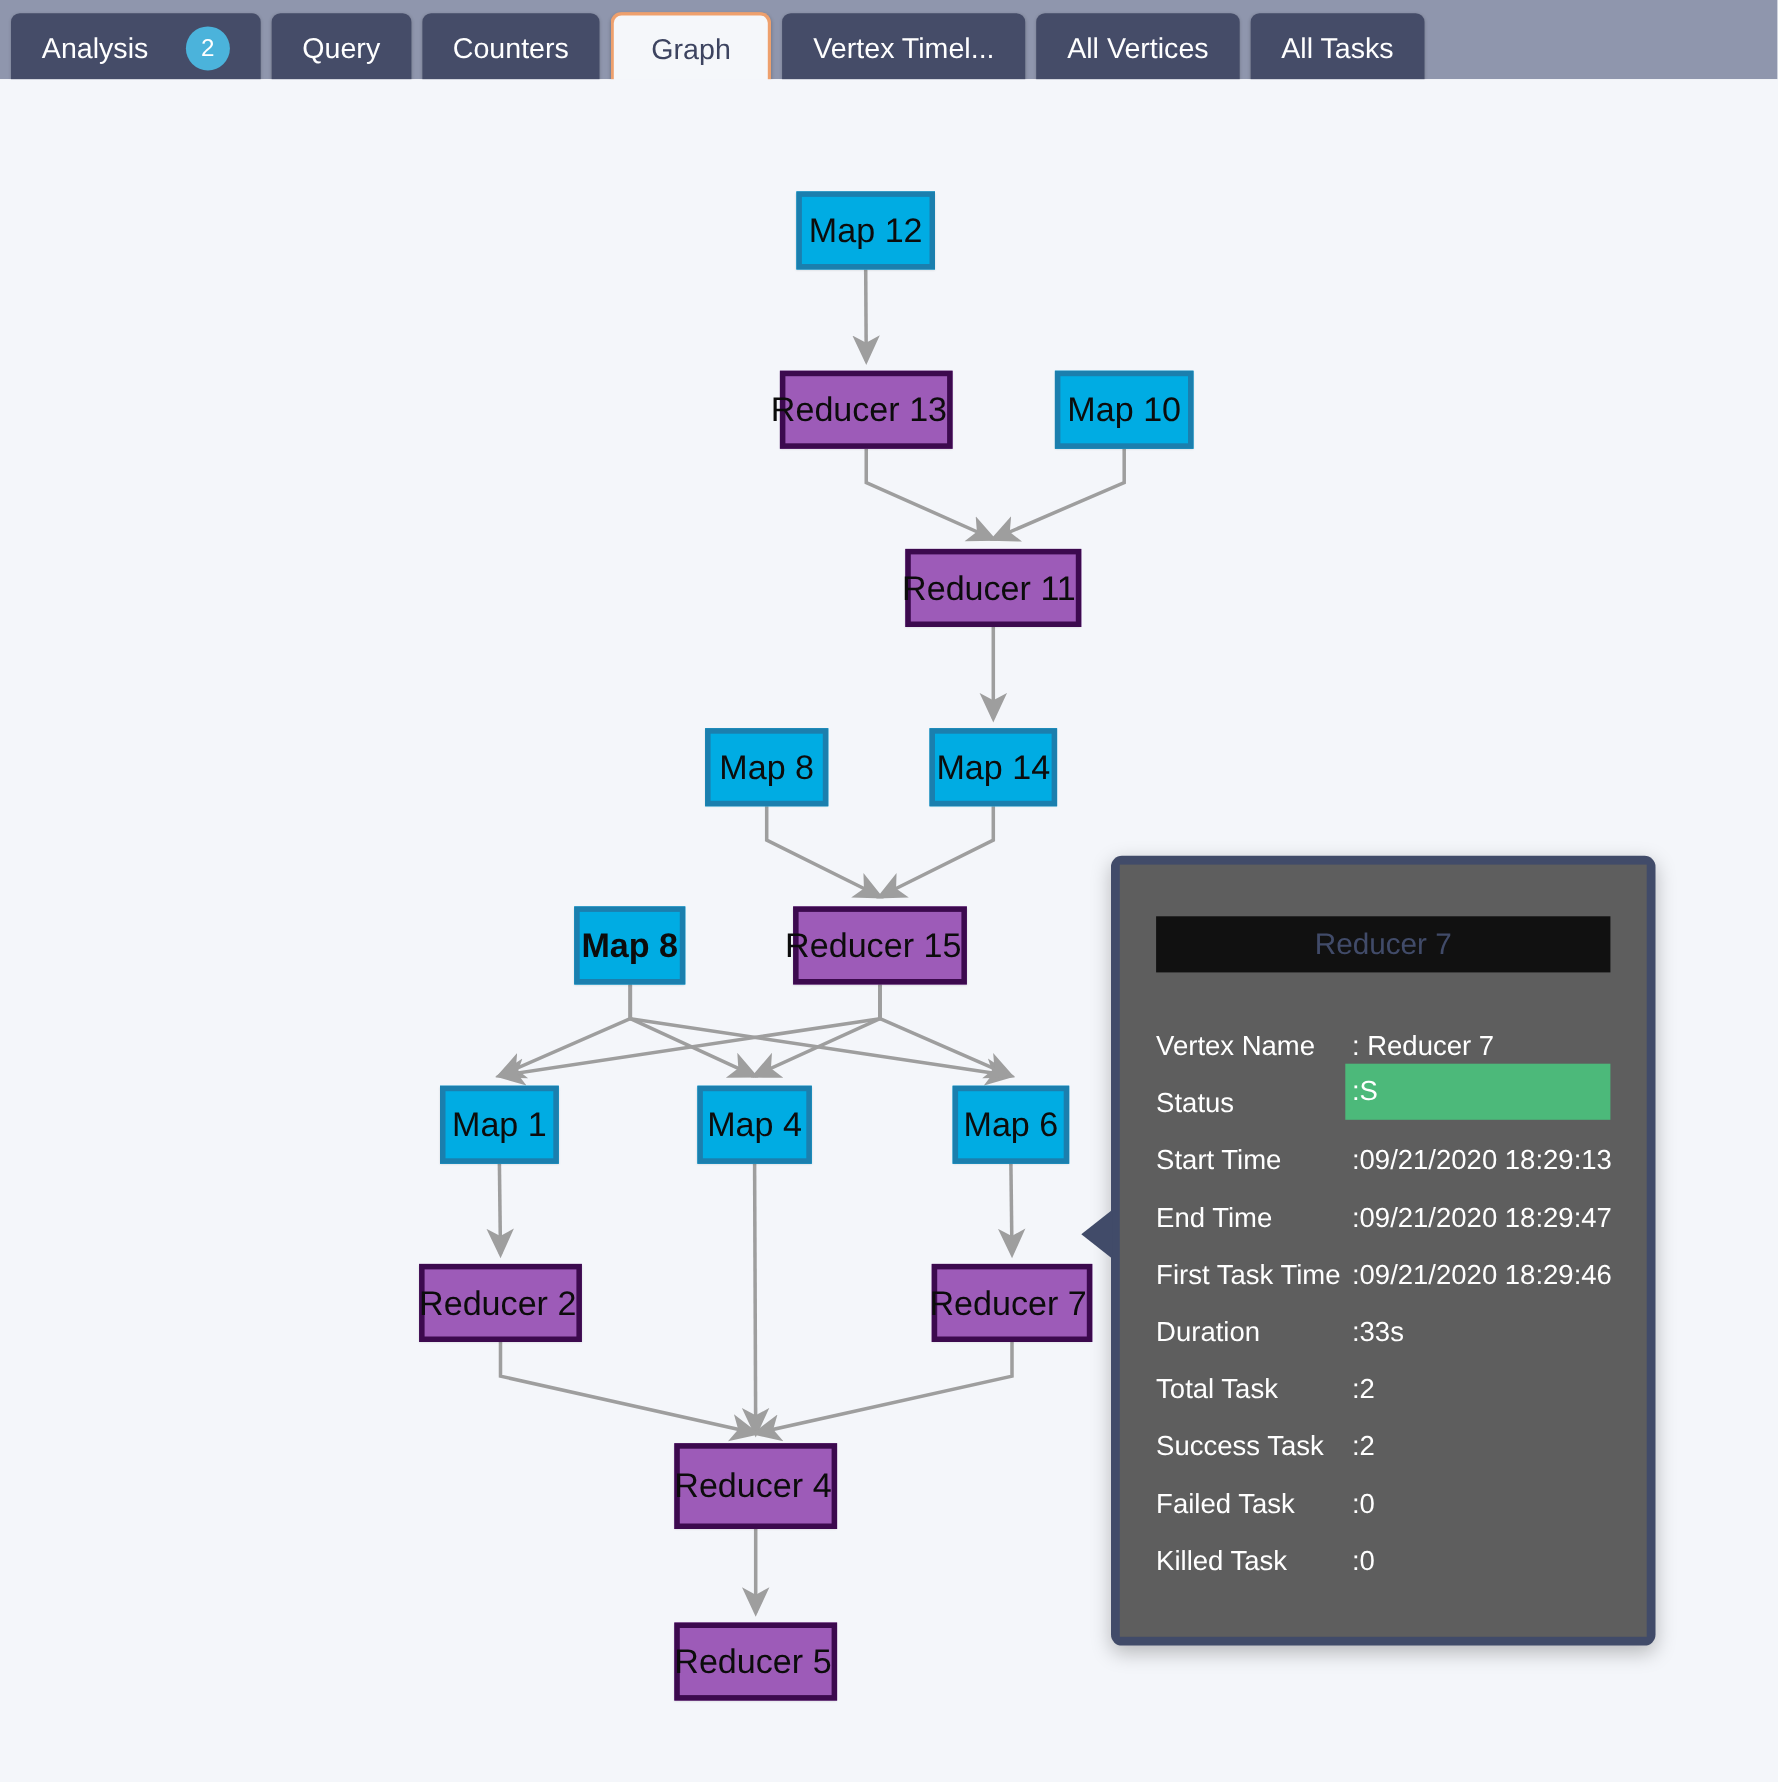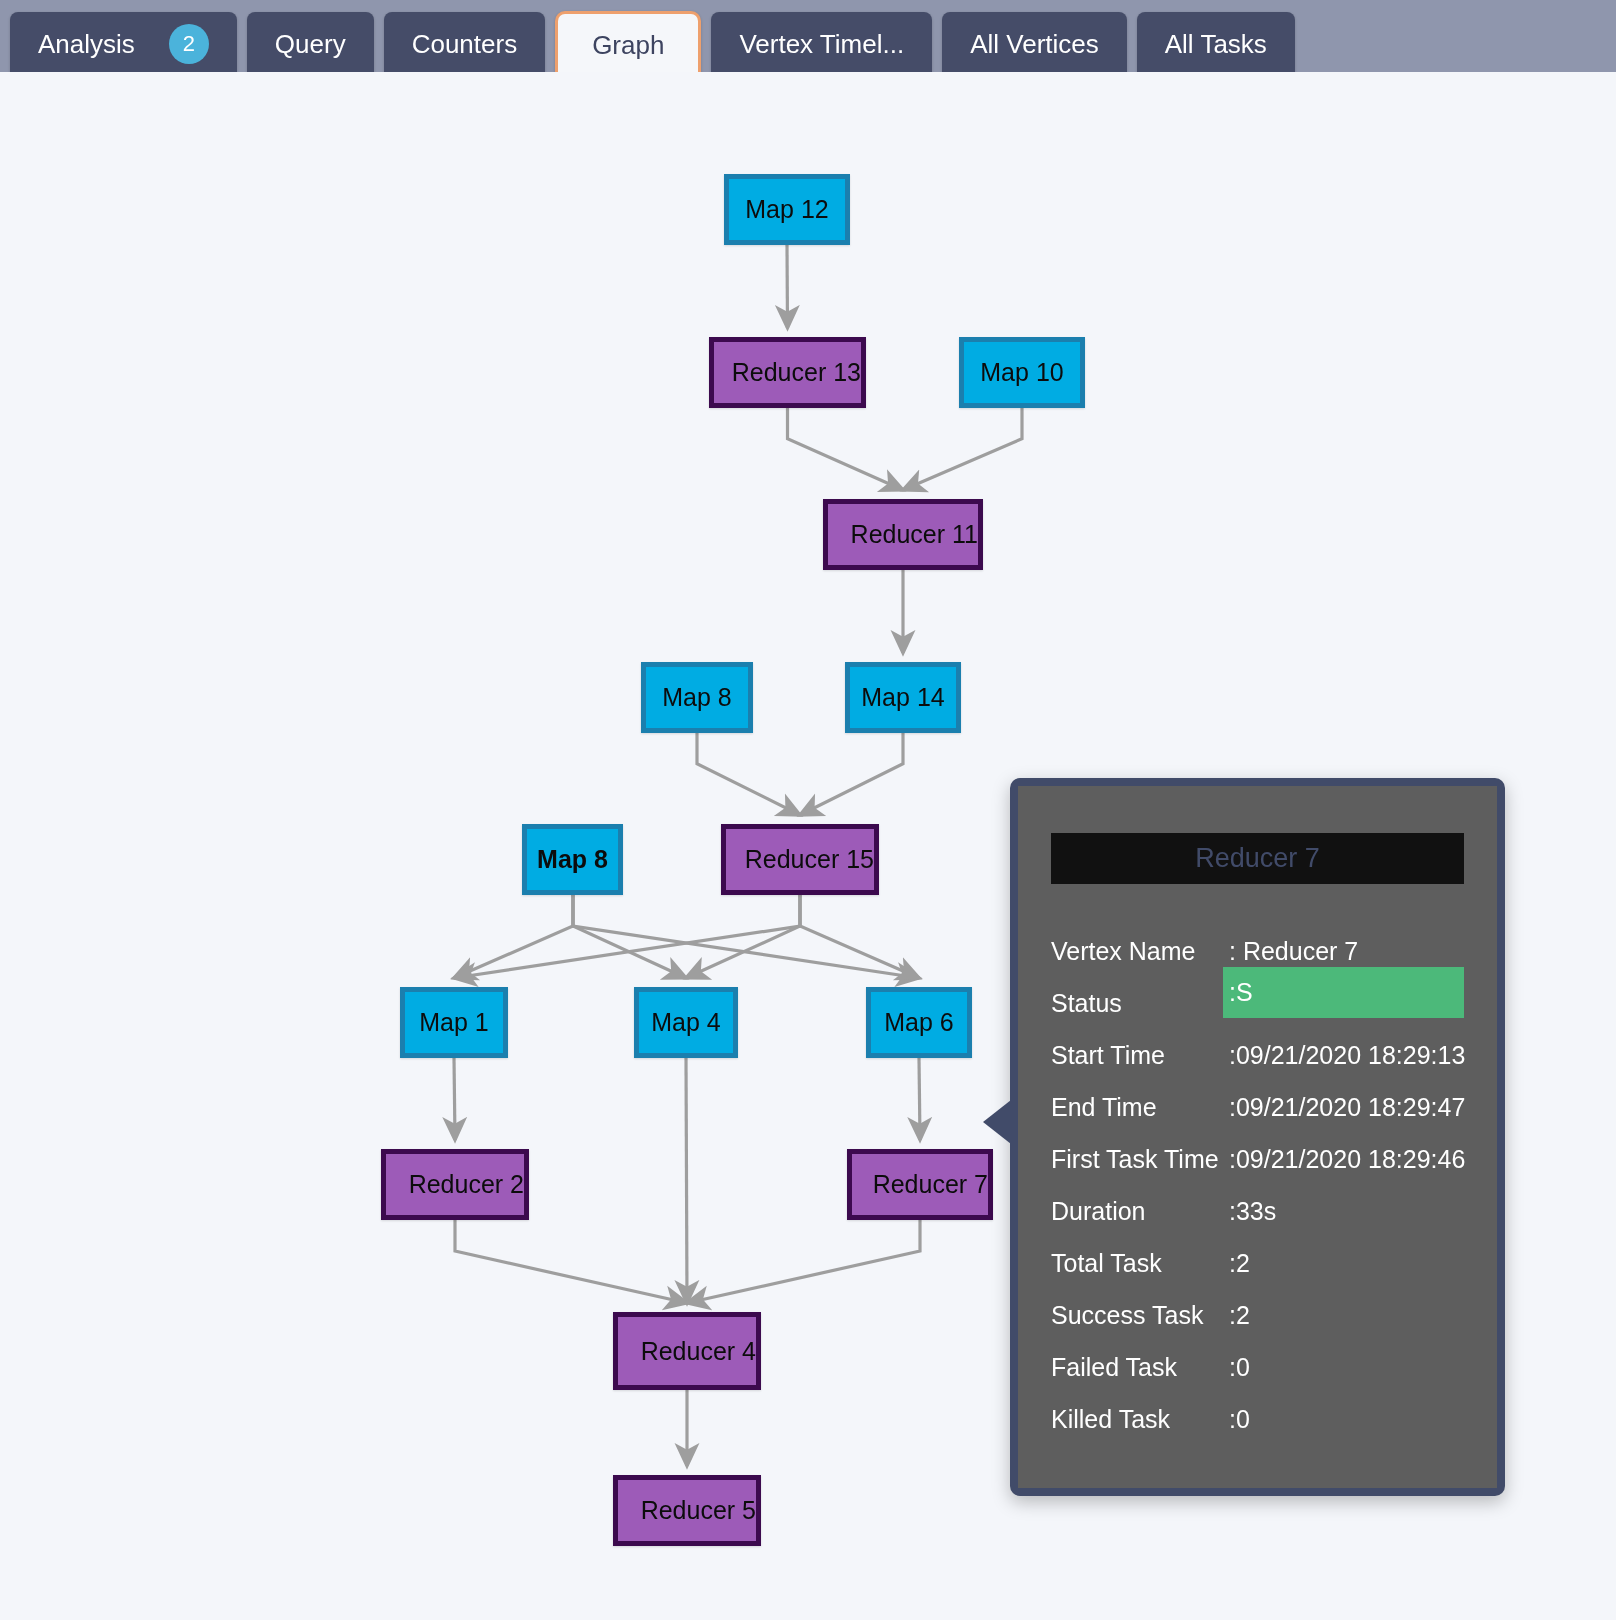--- a/index.html
+++ b/index.html
@@ -56,21 +56,21 @@
     position: absolute; left: 0; top: 72px;
     width: 1616px; height: 1548px;
     background: #f4f6fa;
     overflow: hidden;
   }
   #edges { position: absolute; left: 0; top: 0; width: 1616px; height: 1548px; }
 
   .node {
     position: absolute;
     display: flex; align-items: center; justify-content: center;
-    font-size: 25px;
+    font-size: 31px;
     color: #0c0c0c;
     white-space: nowrap;
     box-shadow: 0 1px 2px rgba(0,0,0,.12);
   }
   .node.map    { background: #00ace3; border: 5px solid #1b7fae; }
   .node.reducer{ background: #9d5bb8; border: 5px solid #3c0a4e; justify-content: flex-end; }
 
   
   #tooltip {
     position: absolute;

